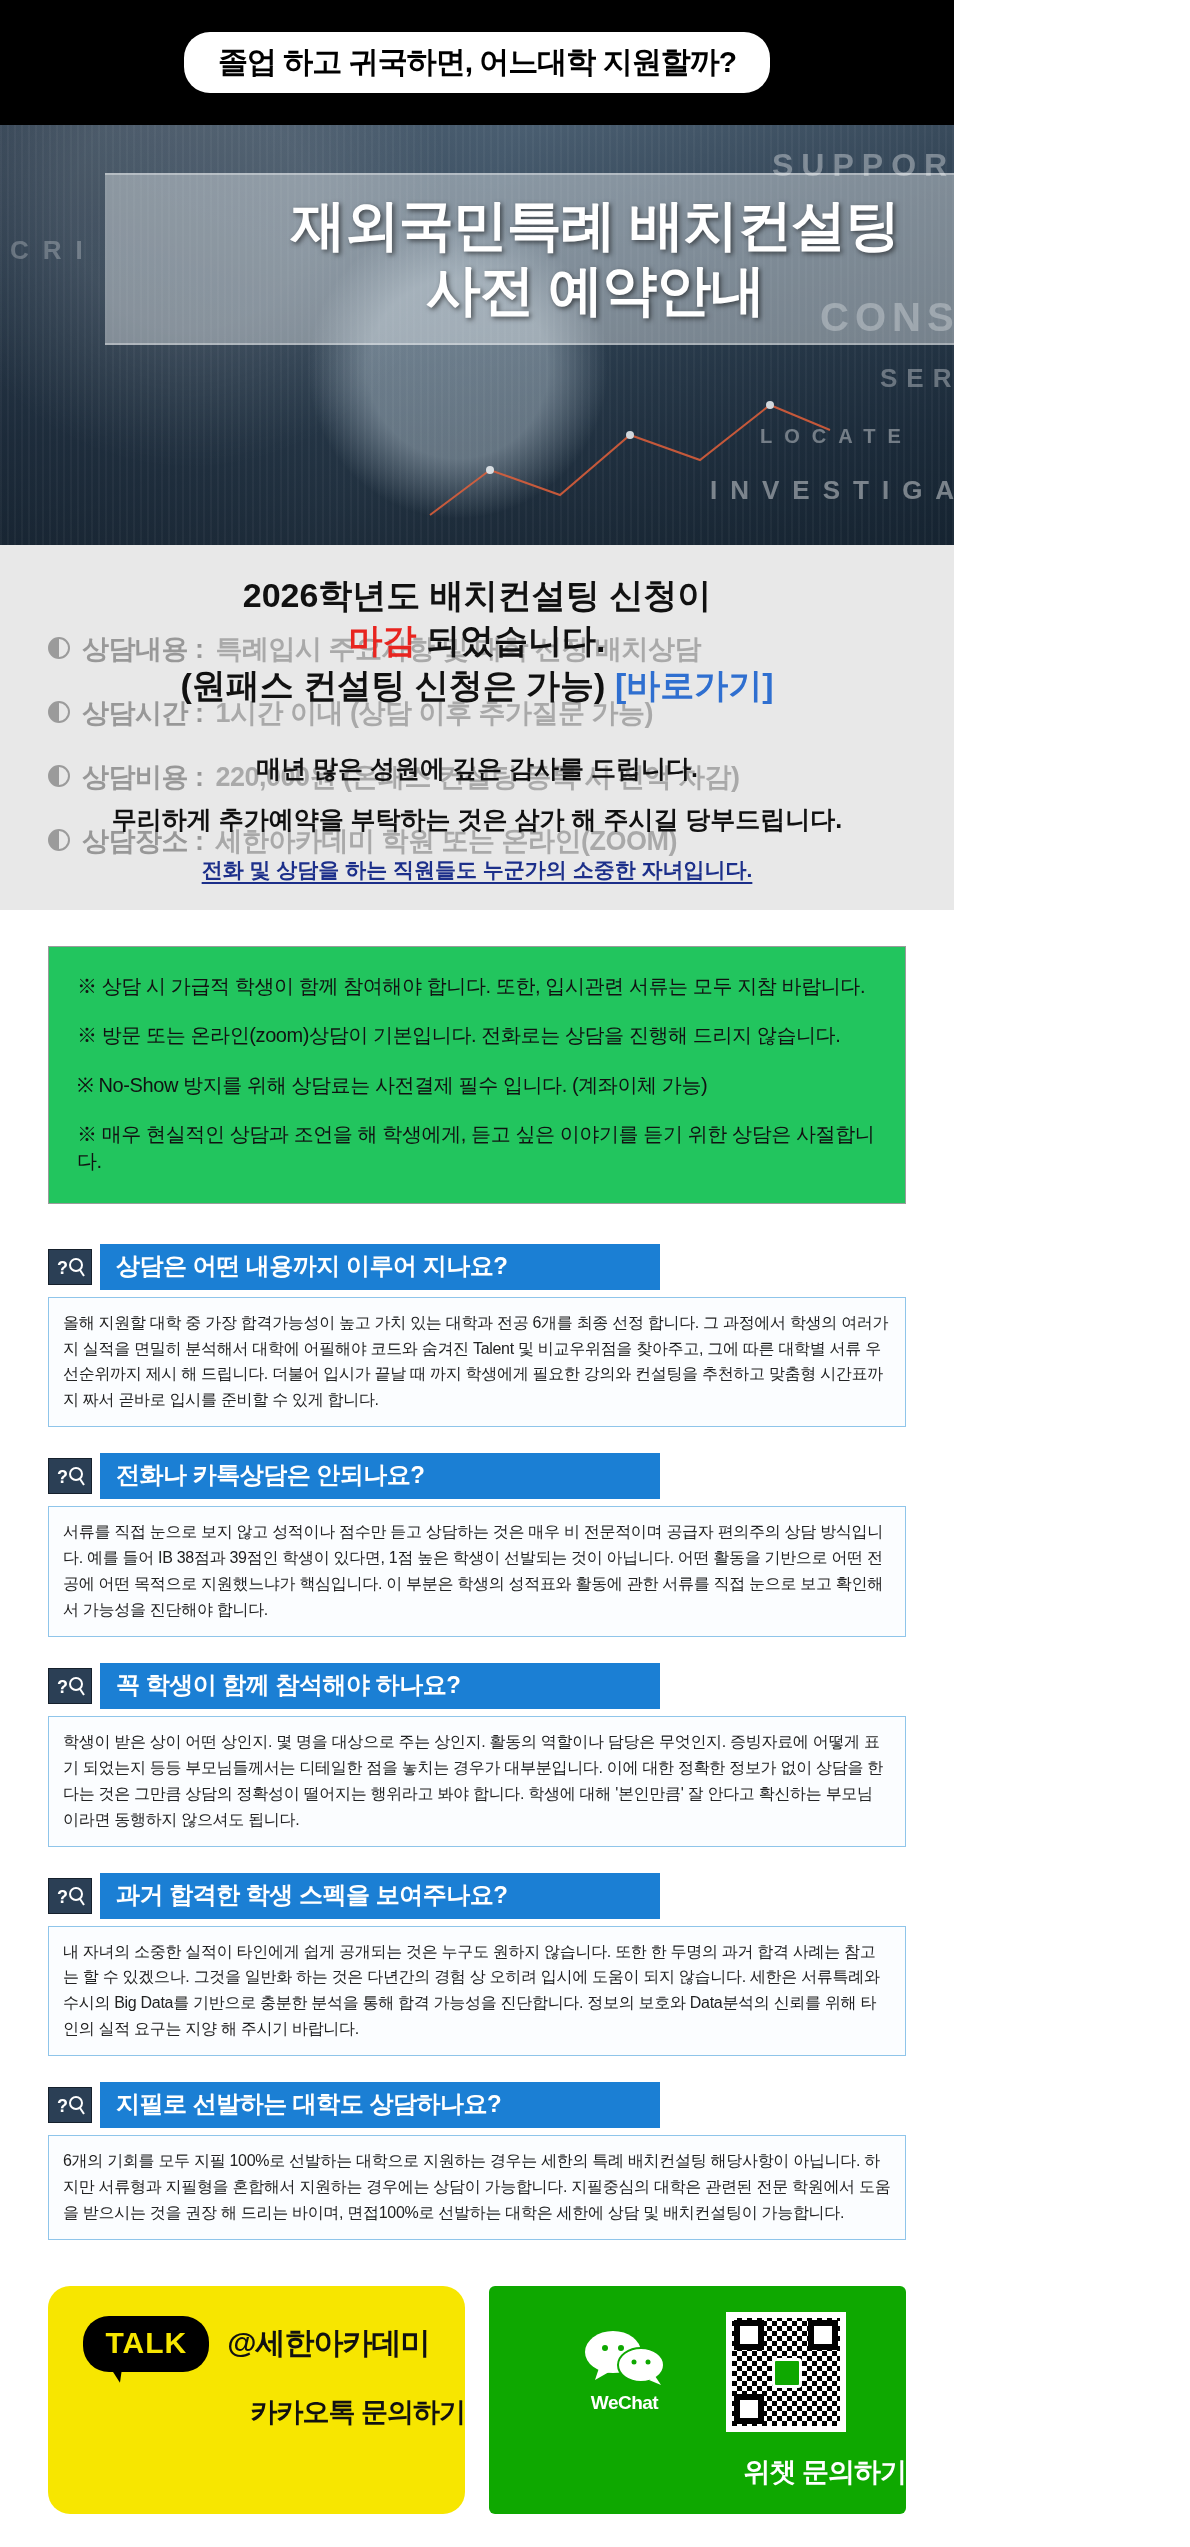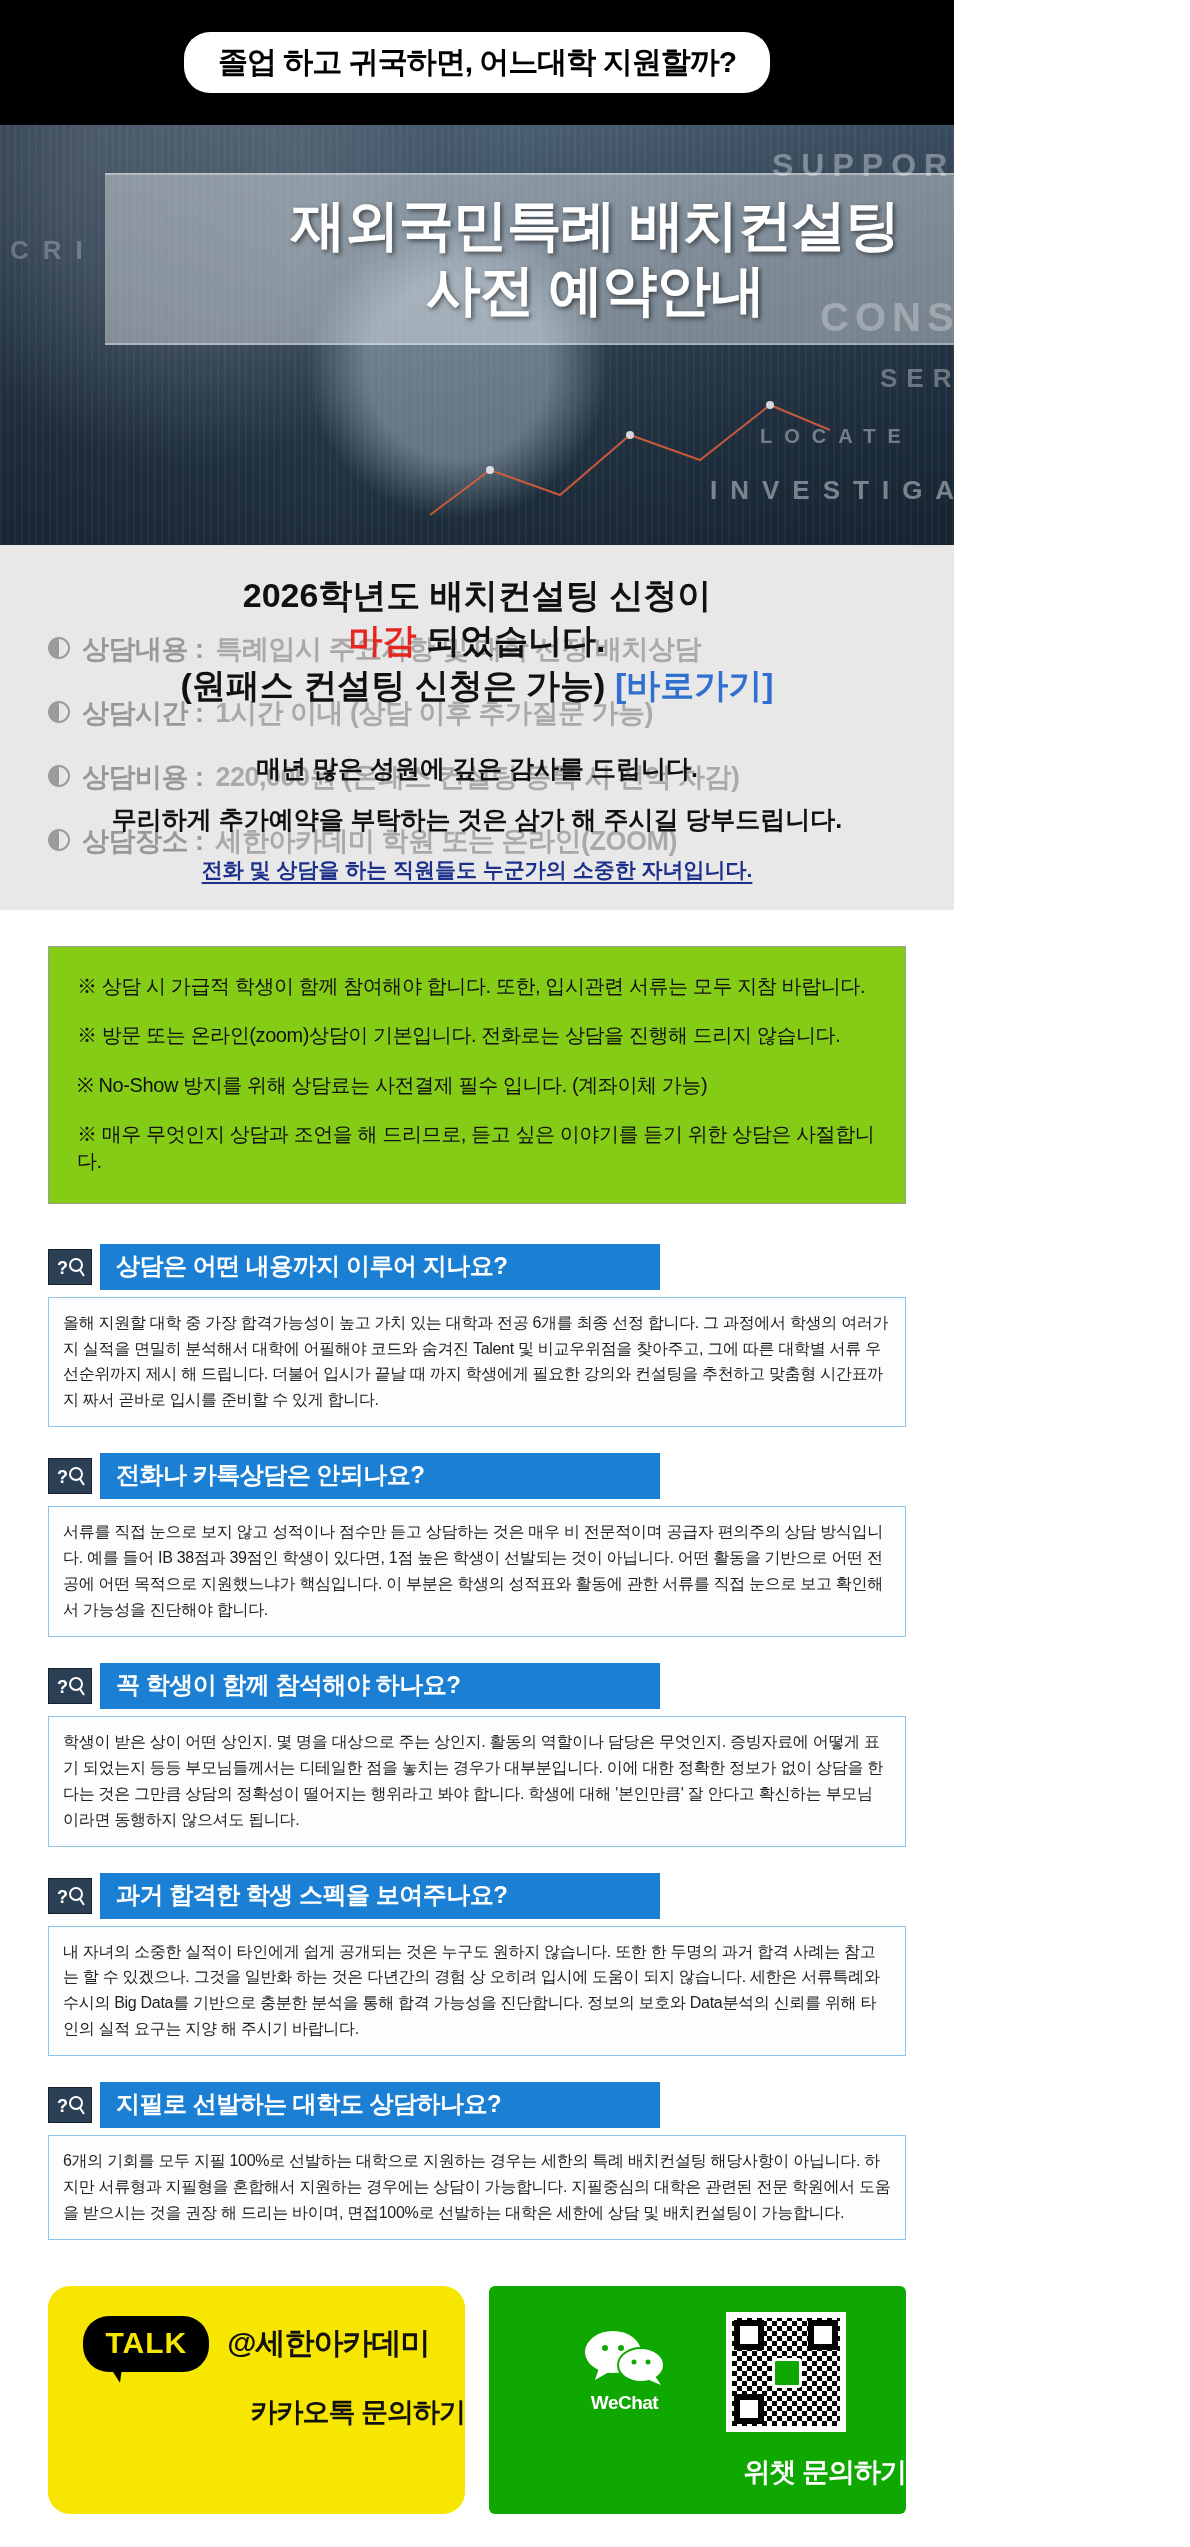--- a/index.html
+++ b/index.html
@@ -154,21 +154,21 @@
   .notice-msgs .m3 {
     font-size:21px; font-weight:bold; color:#1c2f8a;
     text-decoration:underline; text-underline-offset:5px;
   }
 
   
   .rules {
     margin:36px 48px 0;
     border:1px solid #9b9b9b;
     padding:26px 28px 24px;
-    background:#84cc16;
+    background:#22c55e;
   }
   .rules .r {
     font-size:20px;
     color:#111;
     margin-bottom:22px;
     letter-spacing:-0.4px;
   }
   .rules .r:last-child{ margin-bottom:4px; }
 
   
@@ -358,21 +358,21 @@
       <div class="m1">매년 많은 성원에 깊은 감사를 드립니다.</div>
       <div class="m2">무리하게 추가예약을 부탁하는 것은 삼가 해 주시길 당부드립니다.</div>
       <div class="m3">전화 및 상담을 하는 직원들도 누군가의 소중한 자녀입니다.</div>
     </div>
   </div>
 
   <div class="rules">
     <div class="r">※ 상담 시 가급적 학생이 함께 참여해야 합니다. 또한, 입시관련 서류는 모두 지참 바랍니다.</div>
     <div class="r">※ 방문 또는 온라인(zoom)상담이 기본입니다. 전화로는 상담을 진행해 드리지 않습니다.</div>
     <div class="r">※ No-Show 방지를 위해 상담료는 사전결제 필수 입니다. (계좌이체 가능)</div>
-    <div class="r">※ 매우 무엇인지 상담과 조언을 해 드리므로, 듣고 싶은 이야기를 듣기 위한 상담은 사절합니다.</div>
+    <div class="r">※ 매우 현실적인 상담과 조언을 해 학생에게, 듣고 싶은 이야기를 듣기 위한 상담은 사절합니다.</div>
   </div>
 
   <div class="faq">
 
     <div class="faq-item">
       <div class="faq-q">
         <div class="q-badge">
           <svg width="32" height="26" viewBox="0 0 32 26">
               <text x="3" y="20" font-size="18" font-family="Liberation Sans" font-weight="bold" fill="#ffffff">?</text>
               <circle cx="22" cy="11" r="6" fill="none" stroke="#ffffff" stroke-width="2"></circle>

